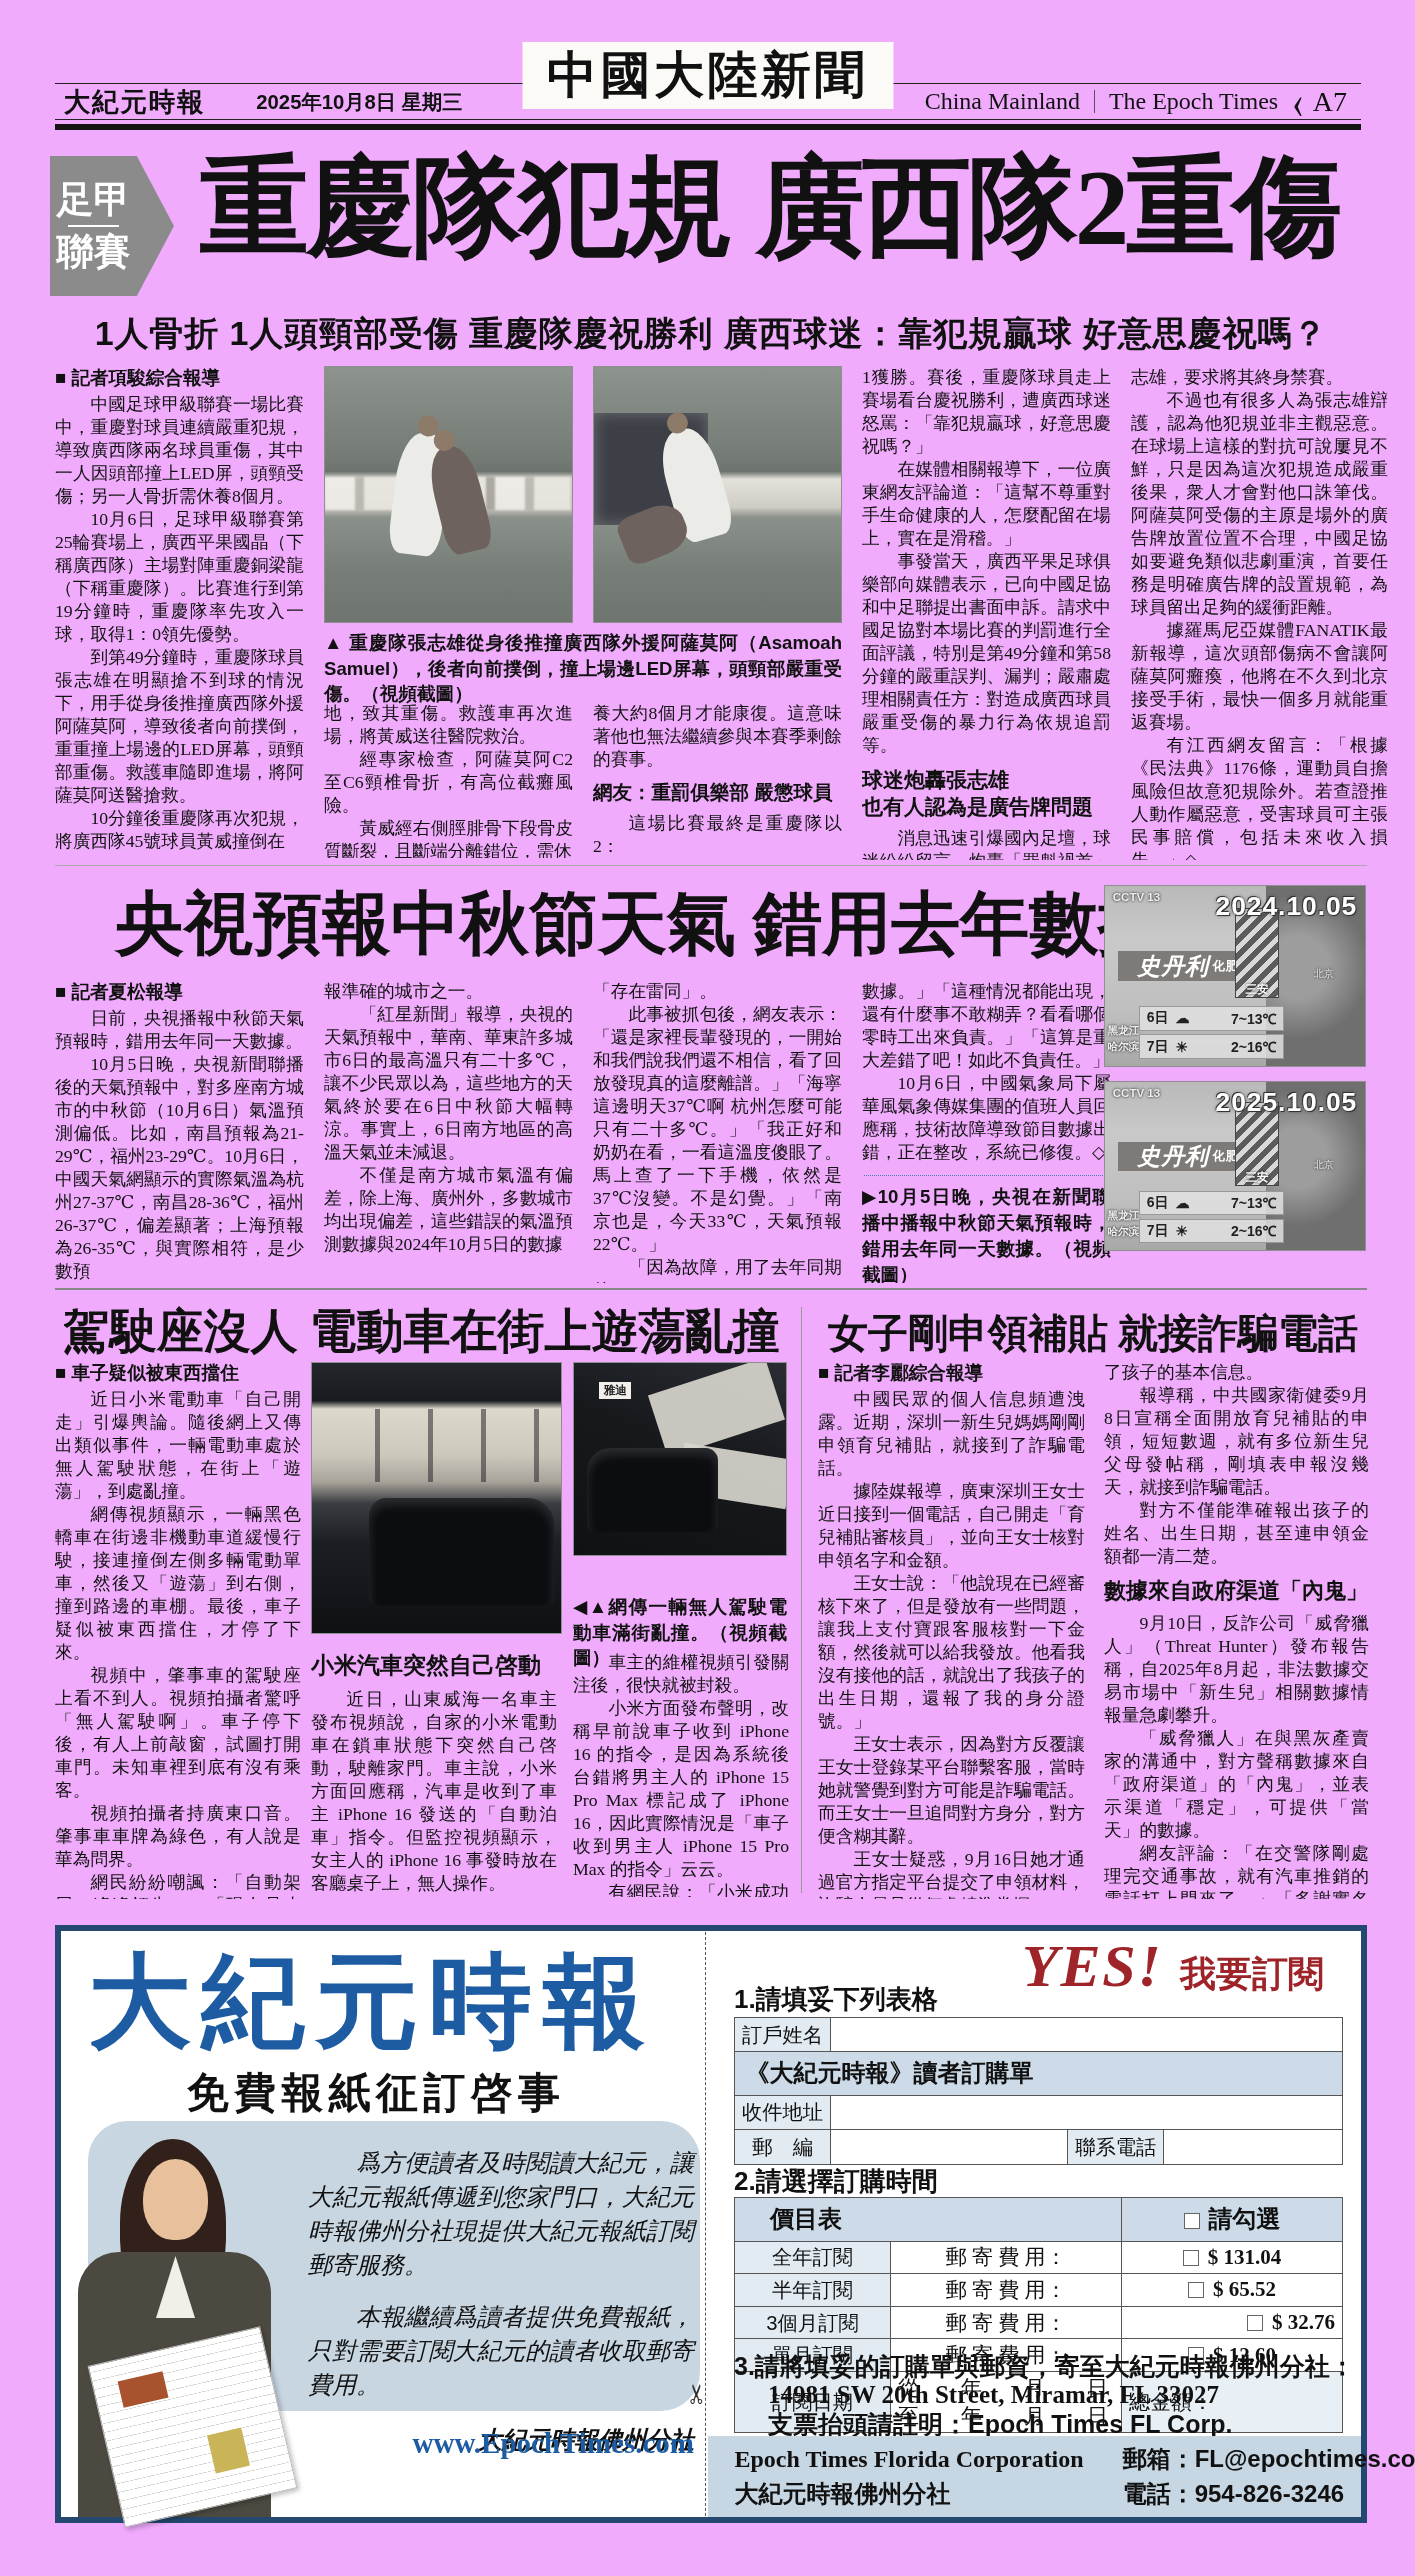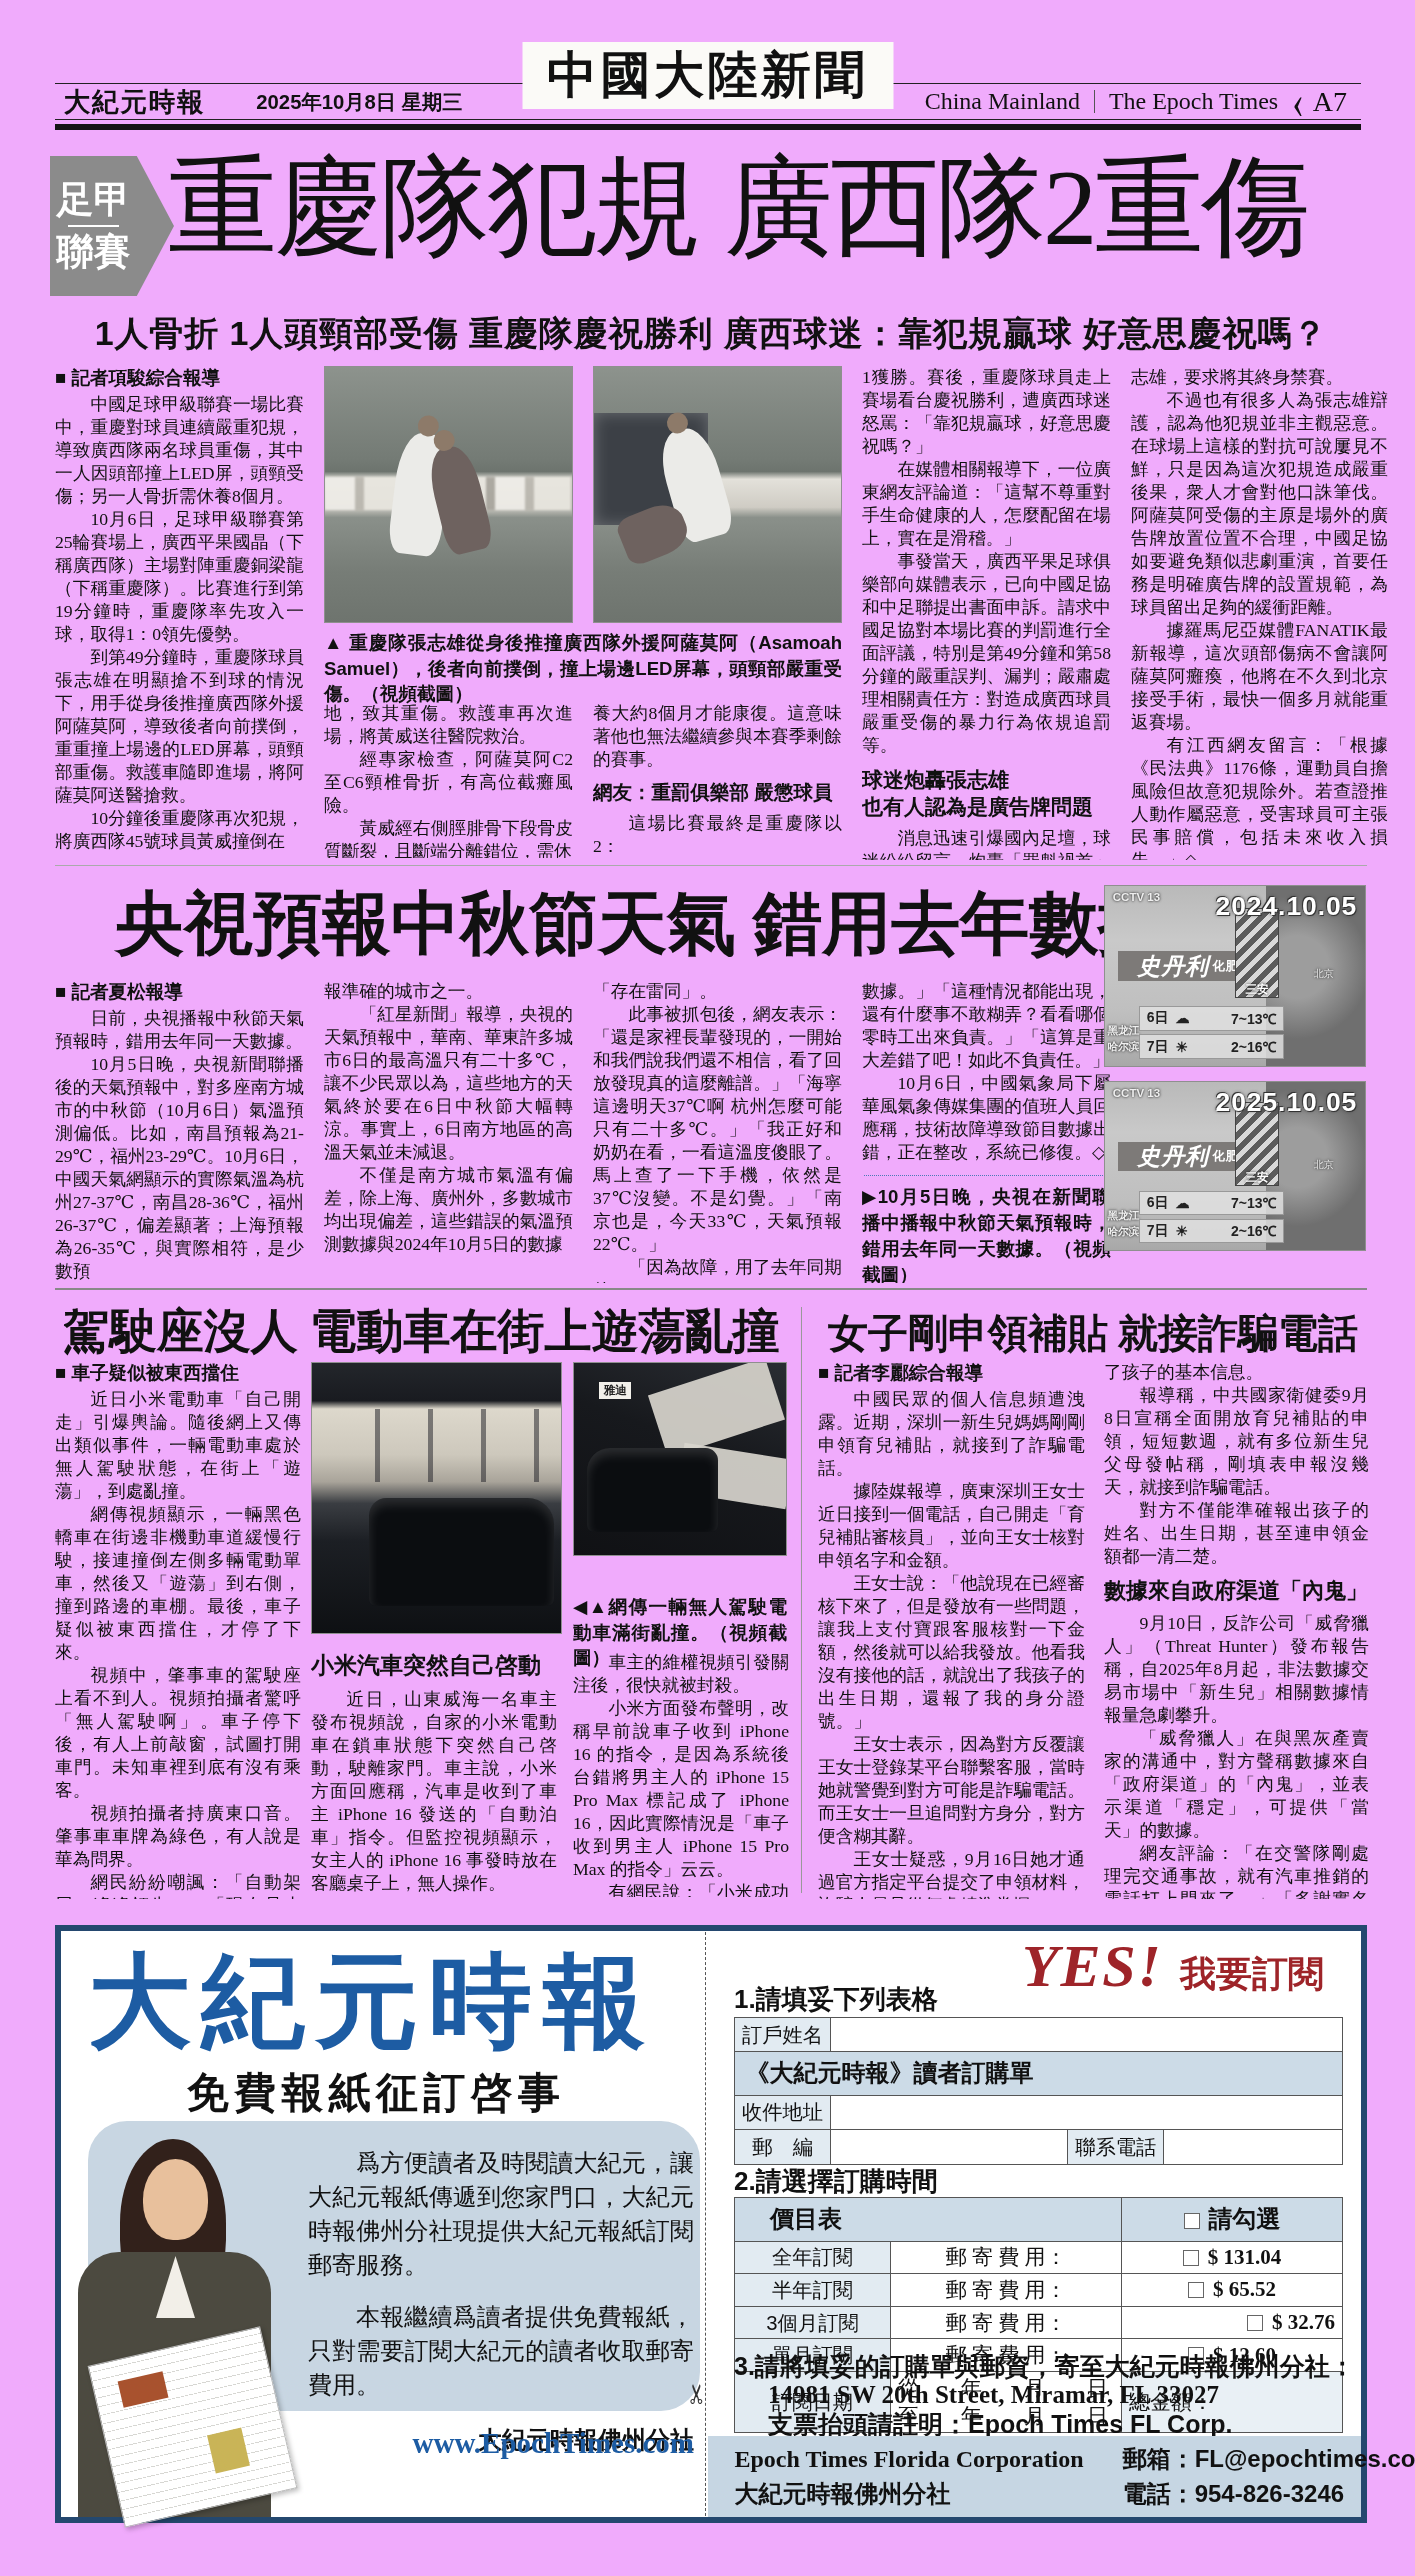--- a/index.html
+++ b/index.html
@@ -28,22 +28,22 @@
     font-weight:900; letter-spacing:3.5px; background:#fbfaf7; padding:0 25px; white-space:nowrap; }
   .thick-rule { left:55px; top:124px; width:1306px; height:6.2px; background:#141414; }
 
   
   .badge { left:50px; top:156px; width:124px; height:140px; background:#8b8b8b;
     clip-path:polygon(0 0,70% 0,100% 50%,70% 100%,0 100%);
     display:flex; align-items:center; }
   .badge-text { width:70%; display:flex; flex-direction:column; align-items:center;
     color:#fff; font-weight:800; font-size:37px; line-height:1.12; }
   .badge-div { width:58%; border-top:2.7px solid #fff; margin:4.4px 0; }
-  .headline1 { left:168px; top:147px; width:1225px; text-align:left; font-size:109px;
-    font-weight:400; letter-spacing:-2.7px; white-space:nowrap; line-height:1.12; }
+  .headline1 { left:157px; top:147px; width:1225px; text-align:center; font-size:109px;
+    font-weight:700; letter-spacing:-2.7px; white-space:nowrap; line-height:1.12; }
   .subhead1 { left:55px; top:311px; width:1312px; text-align:center; font-size:34px;
     font-weight:900; letter-spacing:0.9px; white-space:nowrap; }
   .headline2 { left:88px; top:878px; width:1106px; text-align:center; font-size:69px;
     font-weight:900; white-space:nowrap; }
   .headline3 { left:55px; top:1300px; width:732px; text-align:center; font-size:47px;
     font-weight:900; white-space:nowrap; }
   .headline4 { left:816px; top:1306px; width:554px; text-align:center; font-size:40px;
     font-weight:900; white-space:nowrap; }
 
   
@@ -116,21 +116,21 @@
   .ad-box { left:55px; top:1925px; width:1312px; height:598px; border:6.2px solid #24486f;
     background:#fff; }
   .ad-logo { left:88px; top:1934px; width:610px; font-size:103px; font-weight:900;
     color:#1d5ca3; letter-spacing:10.6px; white-space:nowrap;
     font-family:"Liberation Sans","DejaVu Sans",sans-serif; }
   .ad-callig { left:124px; top:2065px; width:504px; text-align:center; font-size:42px;
     font-weight:900; letter-spacing:5.3px; white-space:nowrap; }
   .ad-bluebox { left:88px; top:2121px; width:612px; height:290px; background:#c8d6e2;
     border-radius:39px; }
   .ad-text { left:308px; top:2146px; width:386px; font-size:24px; line-height:1.42;
-    text-align:justify; }
+    text-align:justify;font-style:italic; }
   .ad-text p { text-indent:2em; }
   .ad-text .sign { text-align:right; text-indent:0; margin-top:21px; font-weight:700; }
   .ad-web { left:380px; top:2427px; width:314px; font-size:29px; font-weight:900;
     color:#1d5ca3; text-align:right; }
   .cutline { left:705px; top:1932px; height:584px; border-left:1.8px dashed #555; }
   .scissors { left:686px; top:2378px; font-size:26.5px; transform:rotate(-90deg); color:#333; }
   .yes { left:1022px; top:1932px; white-space:nowrap; }
   .yes .y { font-size:60px; font-weight:900; font-style:italic; color:#9e2429;
     letter-spacing:1.8px; font-family:"Liberation Serif",serif; }
   .yes .yc { font-size:36px; font-weight:900; color:#9e2429; margin-left:14px;

